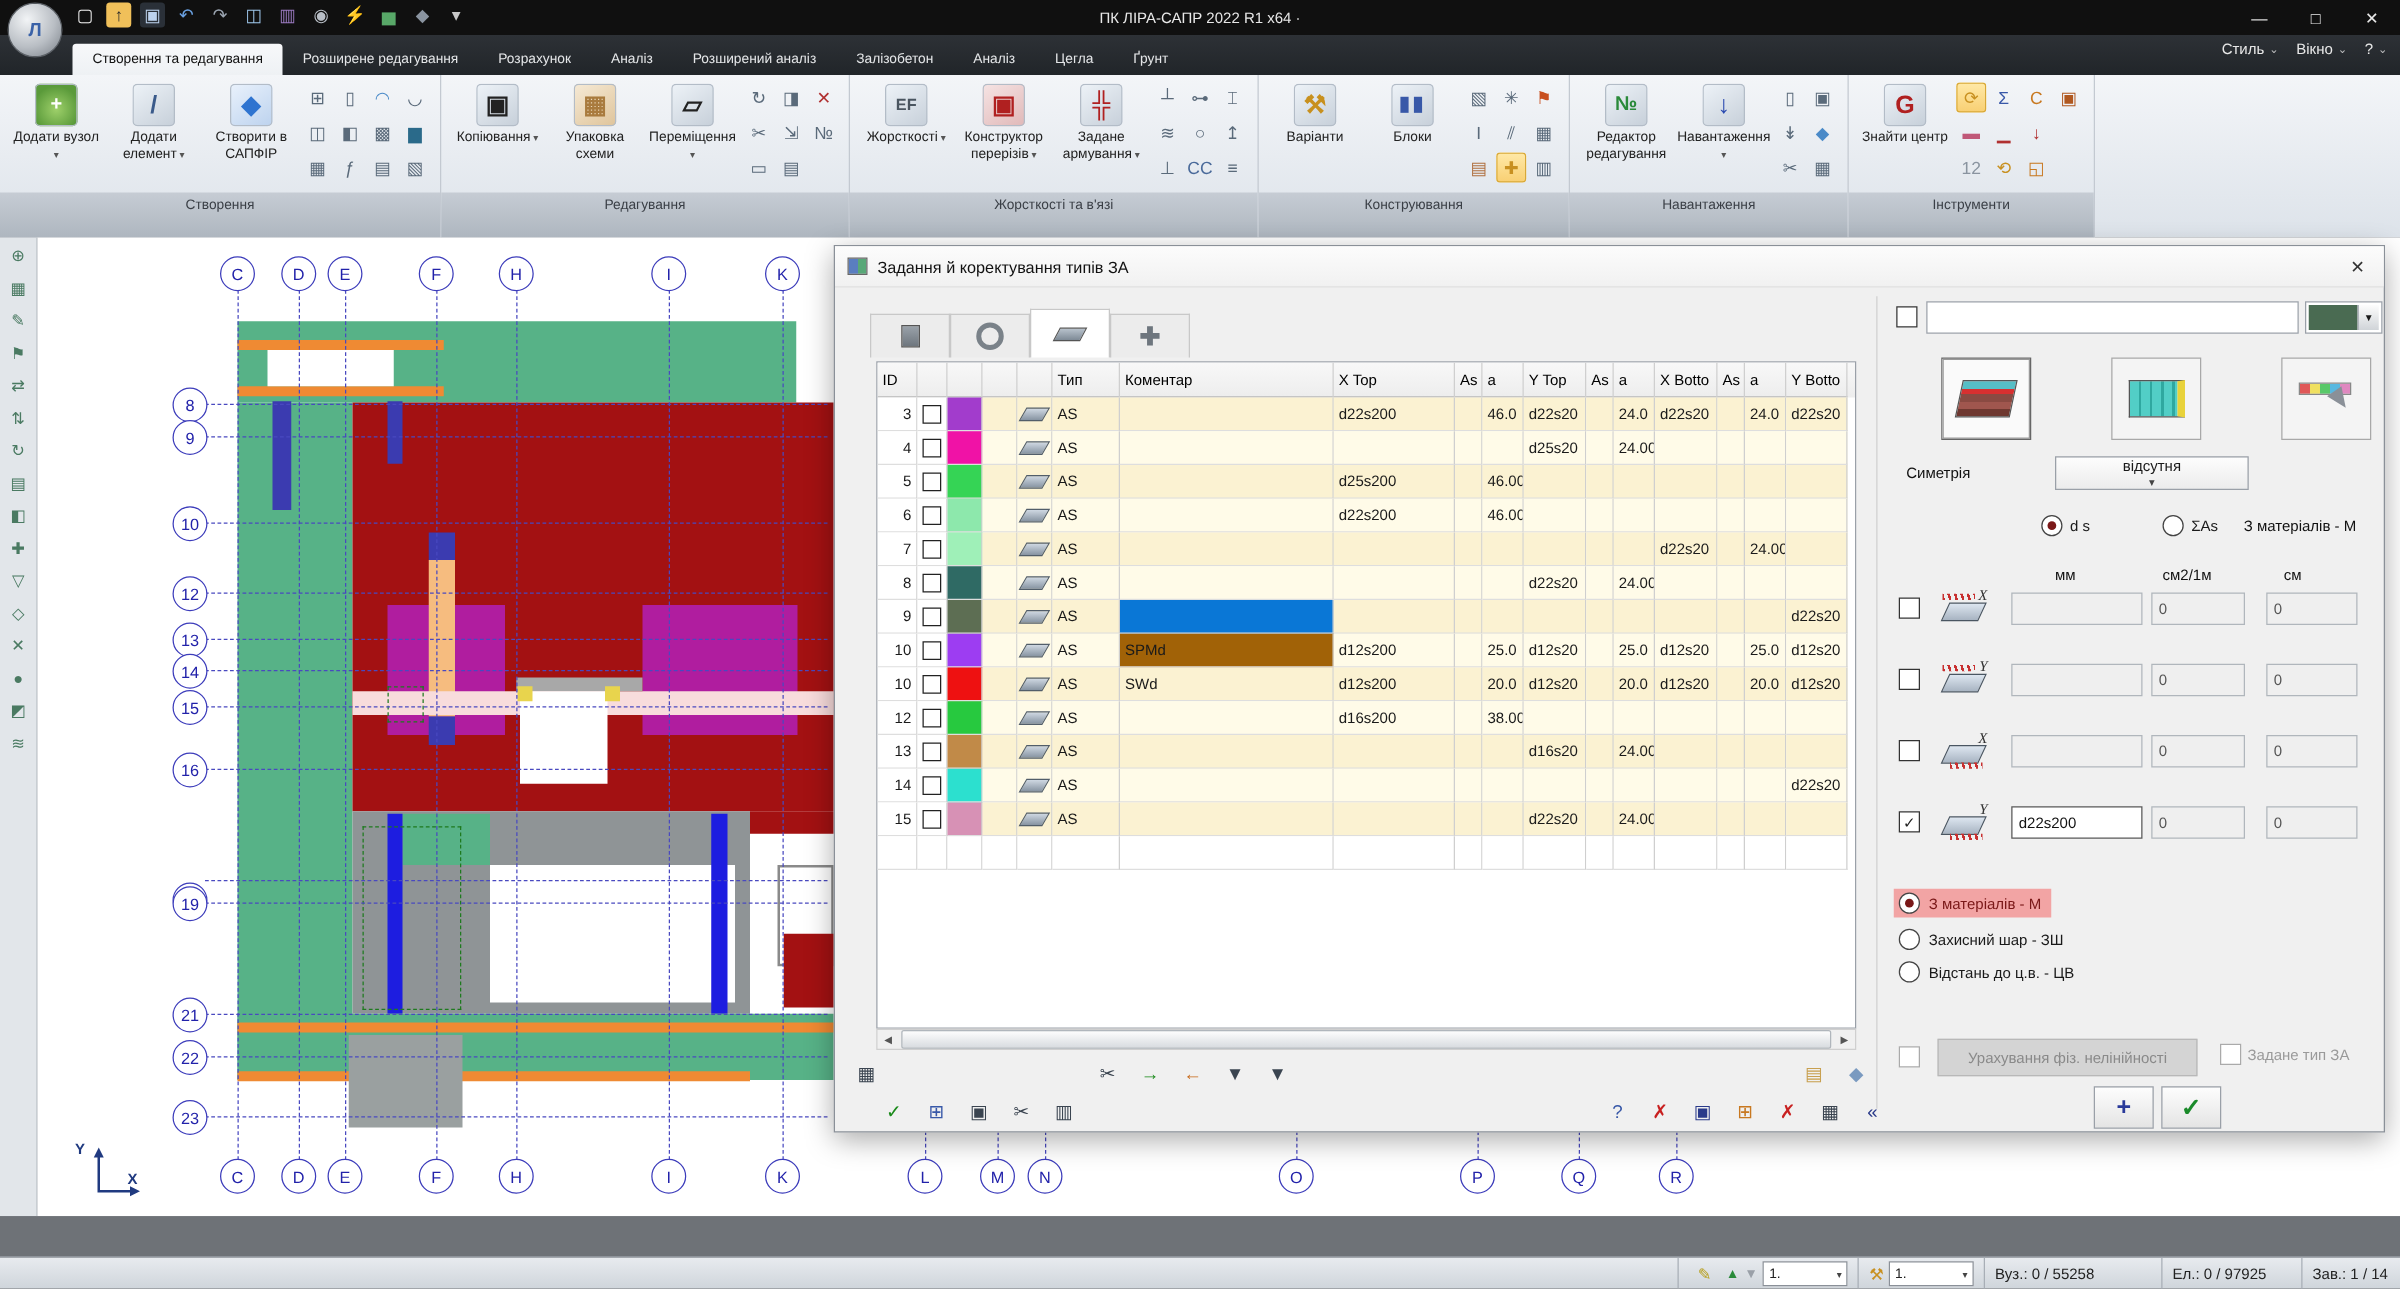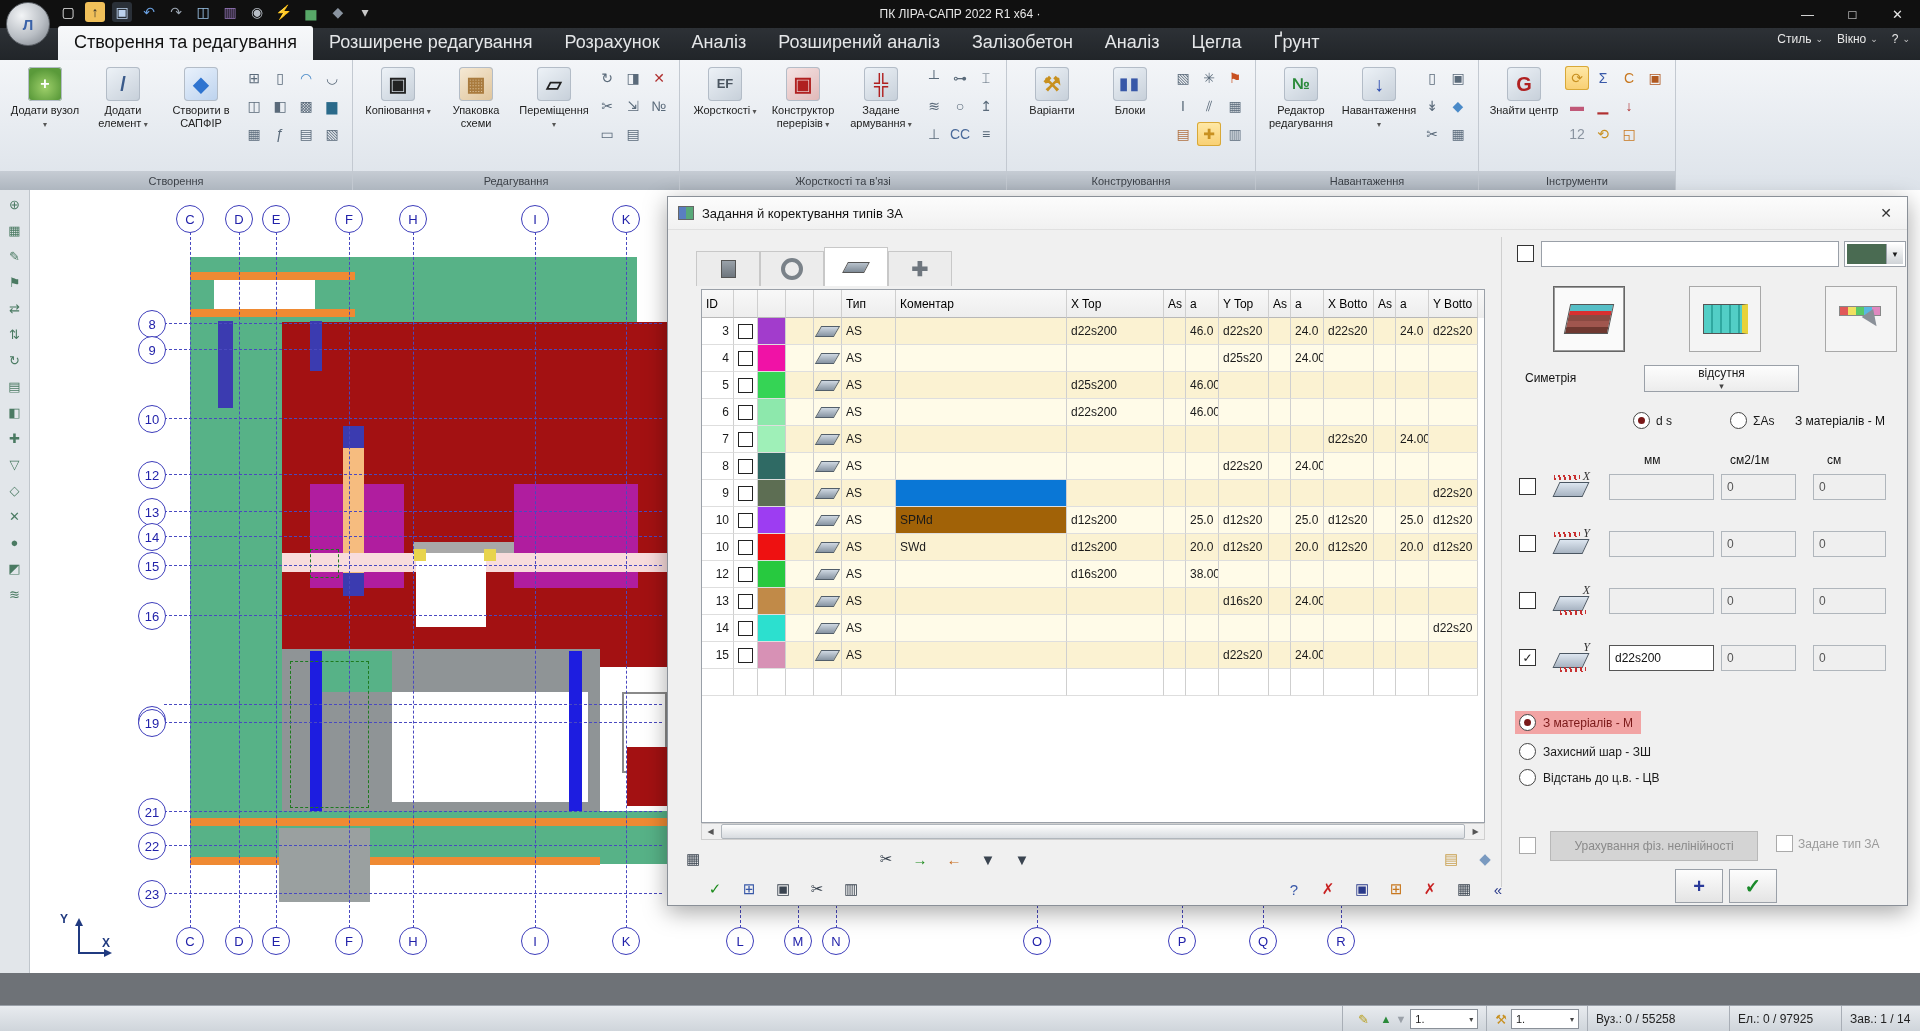--- a/index.html
+++ b/index.html
@@ -16,31 +16,31 @@
   .qic{display:inline-flex;width:20px;height:20px;align-items:center;justify-content:center;
        font-size:14px;border-radius:3px;}
   .titlebar .title{position:absolute;left:0;right:0;top:0;height:28px;display:flex;
        align-items:center;justify-content:center;color:#e8e8e8;font-size:12px;pointer-events:none;}
   .wbtns{position:absolute;right:0;top:0;height:28px;display:flex;}
   .wbtn{width:45px;height:28px;display:flex;align-items:center;justify-content:center;
        color:#e8e8e8;font-size:13px;}
   
   .tabrow{position:absolute;left:0;top:28px;width:1920px;height:32px;
        background:linear-gradient(#2d3136,#212529);display:flex;align-items:flex-end;padding-left:58px;box-sizing:border-box;}
-  .rtab{padding:6px 16px 7px;color:#e4e6e8;font-size:18px;white-space:nowrap;}
+  .rtab{padding:6px 16px 7px;color:#e4e6e8;font-size:11px;white-space:nowrap;}
   .rtab.active{background:linear-gradient(#f7f8fa,#eef1f4);color:#111;border-radius:3px 3px 0 0;}
   #tabmenu{position:absolute;right:10px;top:32px;display:flex;gap:14px;color:#e8e8e8;}
   .rmenu{display:flex;gap:4px;align-items:center;font-size:12px;}
   .rmenu .car{font-size:9px;opacity:.8;}
   
   #ribbon{position:absolute;left:0;top:60px;width:1920px;height:130px;display:flex;
        background:linear-gradient(#f3f5f8,#dde3ea);}
   .rgroup{position:relative;height:130px;border-right:1px solid #c3c9d1;display:flex;flex-direction:column;}
   .rgbody{flex:1;display:flex;align-items:flex-start;padding:4px 8px 0;gap:4px;}
-  .rcap{height:19px;line-height:20px;text-align:center;font-size:11px;color:#3a3f46;
+  .rcap{height:36px;line-height:20px;text-align:center;font-size:11px;color:#3a3f46;
        background:linear-gradient(#c6ccd4,#aeb6bf);}
   .rbtn{width:74px;display:flex;flex-direction:column;align-items:center;text-align:center;
        font-size:11px;line-height:1.15;color:#222;padding-top:3px;}
   .bigic{width:34px;height:34px;margin-bottom:3px;border-radius:4px;display:flex;align-items:center;
        justify-content:center;font-size:20px;font-weight:bold;
        background:linear-gradient(145deg,#eef3f8,#c6cfd9);box-shadow:inset 0 0 0 1px #b3bcc7;}
   .bigic.bi-node{background:radial-gradient(circle at 50% 60%,#9ed06a,#5a9a3a 70%);color:#fff;font-size:16px;}
   .bigic.bi-elem{color:#3a5a8a;}
   .bigic.bi-sapfir{color:#2f74d0;background:linear-gradient(145deg,#eaf2fc,#bcd2ee);}
   .bigic.bi-pack{color:#a97b3e;background:linear-gradient(145deg,#f6ead6,#dfc49a);}

